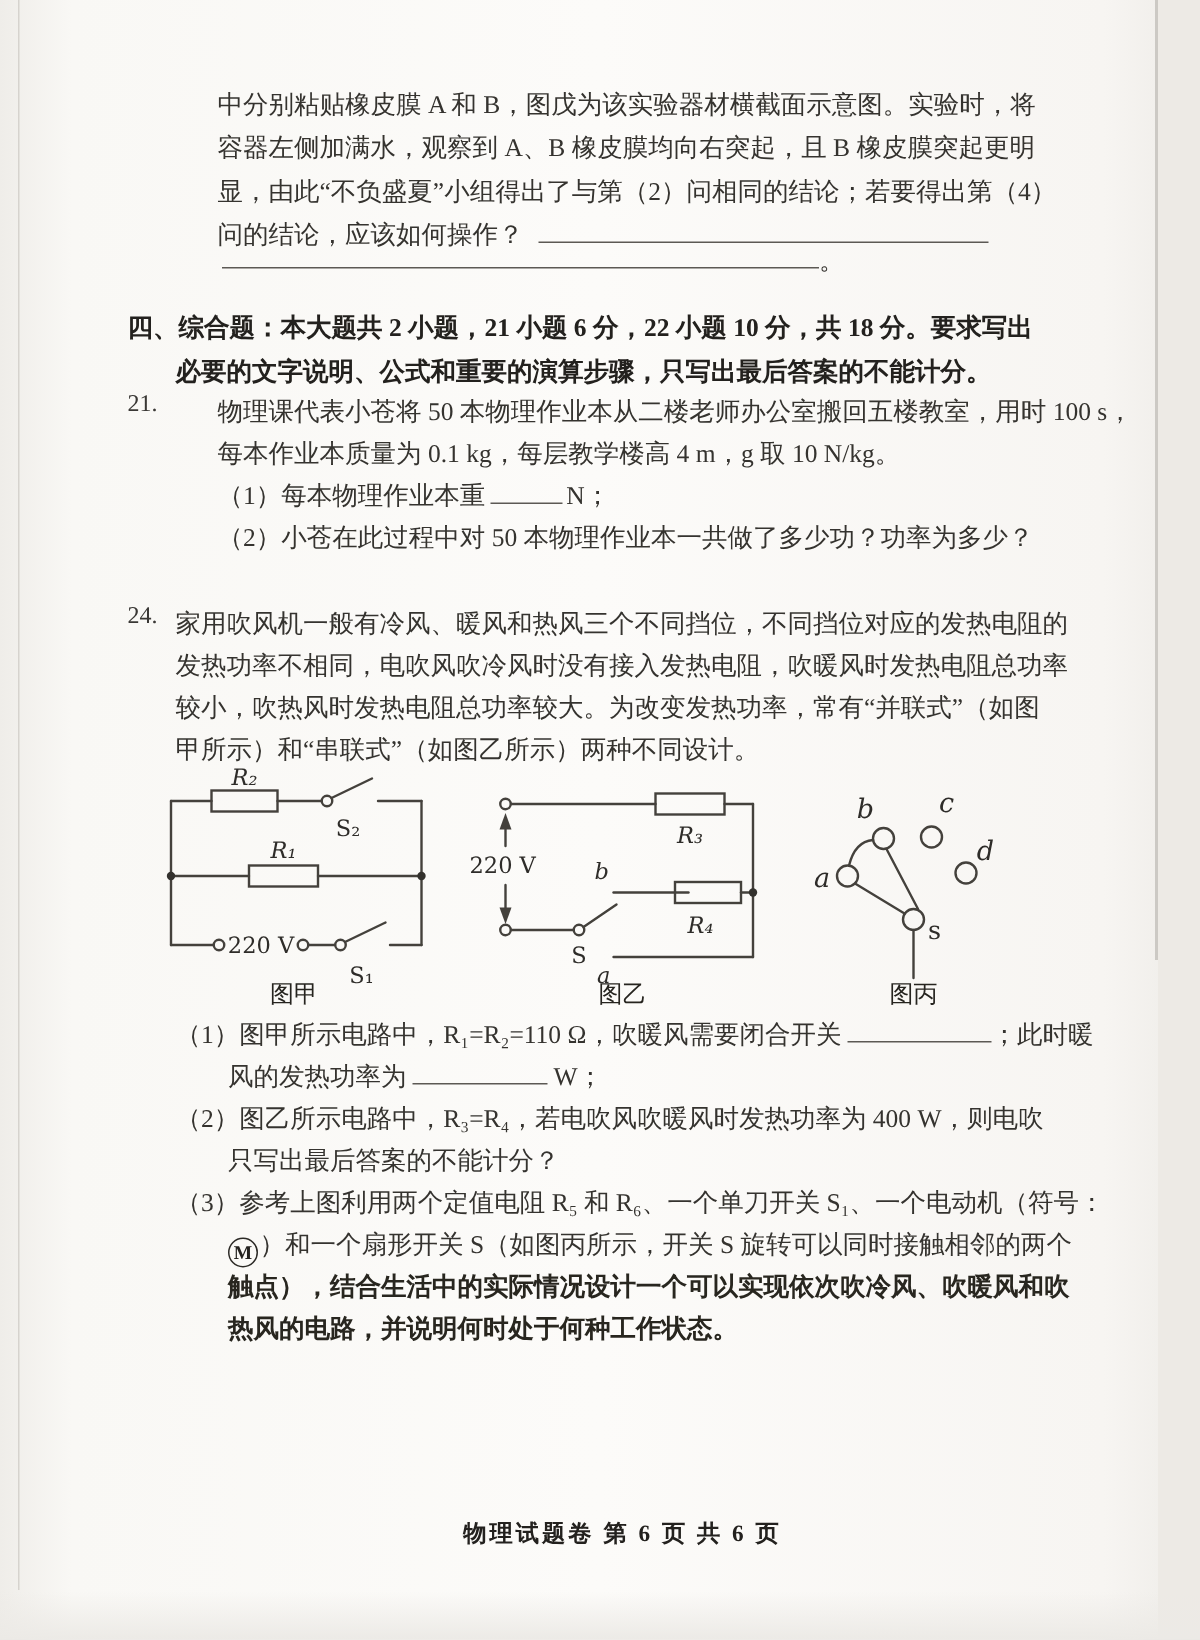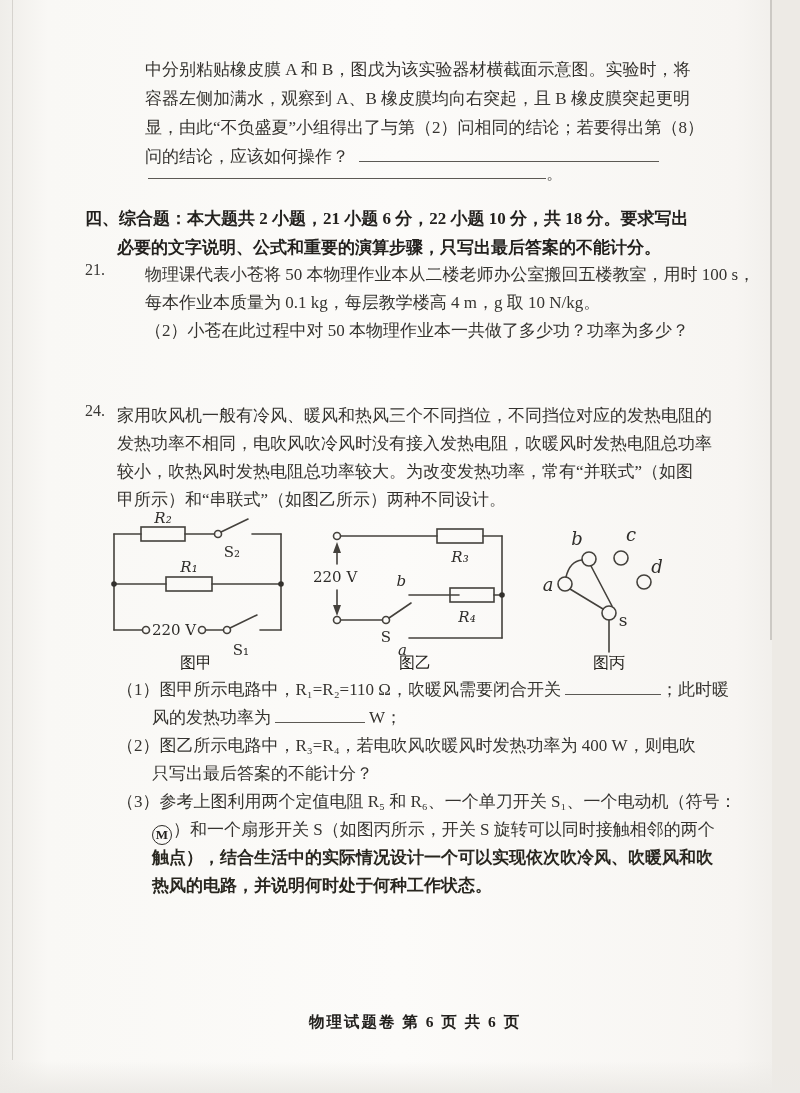--- a/index.html
+++ b/index.html
@@ -67,38 +67,41 @@
 
 <div class="page">
   <div class="edge-left"></div>
   <div class="edge-right"></div>
   <div class="right-shade"></div>
   <div class="bottom-shade"></div>
 
   <div id="q20">
     <div class="tline">中分别粘贴橡皮膜 A 和 B，图戊为该实验器材横截面示意图。实验时，将</div>
     <div class="tline">容器左侧加满水，观察到 A、B 橡皮膜均向右突起，且 B 橡皮膜突起更明</div>
-    <div class="tline">显，由此“不负盛夏”小组得出了与第（2）问相同的结论；若要得出第（8）</div>
+    <div class="tline">显，由此“不负盛夏”小组得出了与第（2）问相同的结论；若要得出第（4）</div>
     <div class="tline">
       <span>问的结论，应该如何操作？</span><span class="blank bl-a"></span>
     </div>
   </div>
   <div id="q20-blankline">
     <span class="blank bl-b"></span><span>。</span>
   </div>
 
   <div id="sec4">
     <div class="tline bold">四、综合题：本大题共 2 小题，21 小题 6 分，22 小题 10 分，共 18 分。要求写出</div>
     <div class="tline bold indent">必要的文字说明、公式和重要的演算步骤，只写出最后答案的不能计分。</div>
   </div>
 
   <div id="q21">
     <span class="qnum">21.</span><div class="qbody">
       <div class="tline">物理课代表小苍将 50 本物理作业本从二楼老师办公室搬回五楼教室，用时 100 s，</div>
       <div class="tline">每本作业本质量为 0.1 kg，每层教学楼高 4 m，g 取 10 N/kg。</div>
+      <div class="tline">
+        <span>（1）每本物理作业本重</span><span class="blank bl-c"></span><span>N；</span>
+      </div>
       <div class="tline">（2）小苍在此过程中对 50 本物理作业本一共做了多少功？功率为多少？</div>
     </div>
   </div>
 
   <div class="q22">
     <span class="qnum">24.</span><div class="qbody">
       <div class="tline">家用吹风机一般有冷风、暖风和热风三个不同挡位，不同挡位对应的发热电阻的</div>
       <div class="tline">发热功率不相同，电吹风吹冷风时没有接入发热电阻，吹暖风时发热电阻总功率</div>
       <div class="tline">较小，吹热风时发热电阻总功率较大。为改变发热功率，常有“并联式”（如图</div>
       <div class="tline">甲所示）和“串联式”（如图乙所示）两种不同设计。</div>

